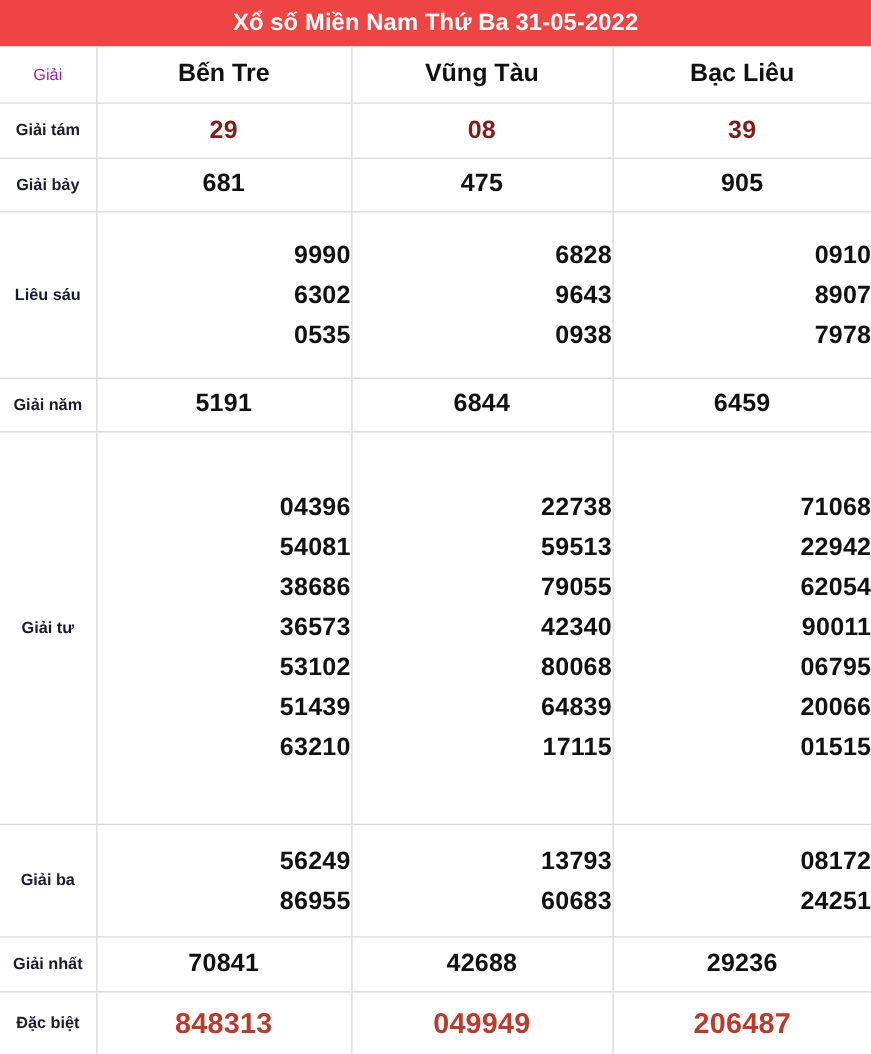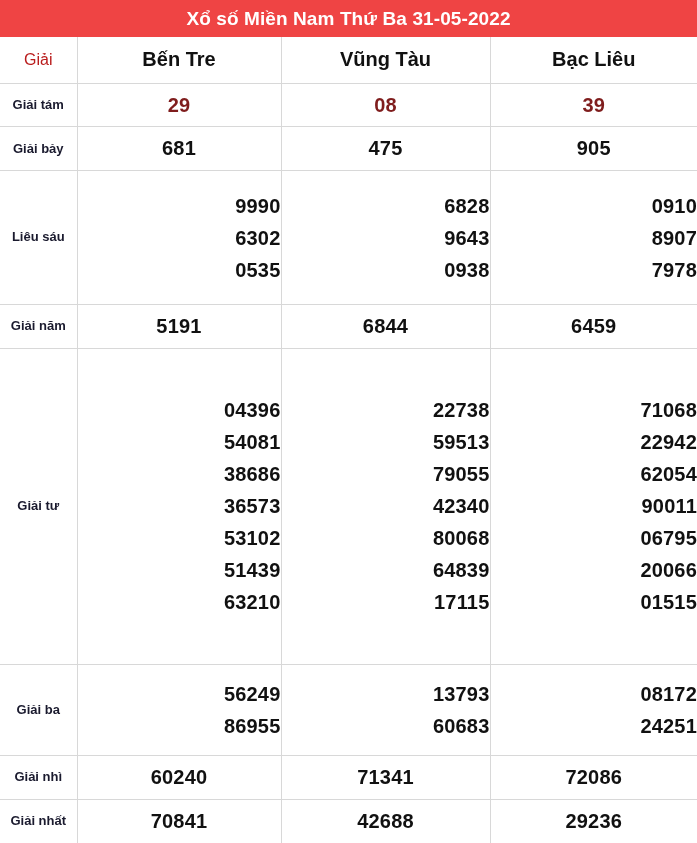--- a/index.html
+++ b/index.html
@@ -80,23 +80,23 @@
   }
 
   
   .province-head {
     font-size: 20px;
     font-weight: bold;
     color: #111111;
     height: 42px;
   }
   .head-label {
-    font-size: 16px;
+    font-size: 13px;
     font-weight: normal;
-    color: #b91c1c;
+    color: #a21caf;
   }
 
   
   .num {
     font-size: 20px;
     font-weight: bold;
     color: #111111;
     letter-spacing: 0.2px;
   }
   .num.red {
@@ -247,28 +247,28 @@
               <div class="n num">60683</div>
             </div>
           </td>
           <td>
             <div class="stack">
               <div class="n num">08172</div>
               <div class="n num">24251</div>
             </div>
           </td>
         </tr>
-        <tr class="row-h7">
-          <td class="prize-label">Giải nhì</td>
-          <td class="num">60240</td>
-          <td class="num">71341</td>
-          <td class="num">72086</td>
-        </tr>
         <tr class="row-h8">
           <td class="prize-label">Giải nhất</td>
           <td class="num">70841</td>
           <td class="num">42688</td>
           <td class="num">29236</td>
         </tr>
+        <tr class="row-h9">
+          <td class="prize-label">Đặc biệt</td>
+          <td class="num special">848313</td>
+          <td class="num special">049949</td>
+          <td class="num special">206487</td>
+        </tr>
       </tbody>
   </table>
 
 </div>
 
 </body></html>

